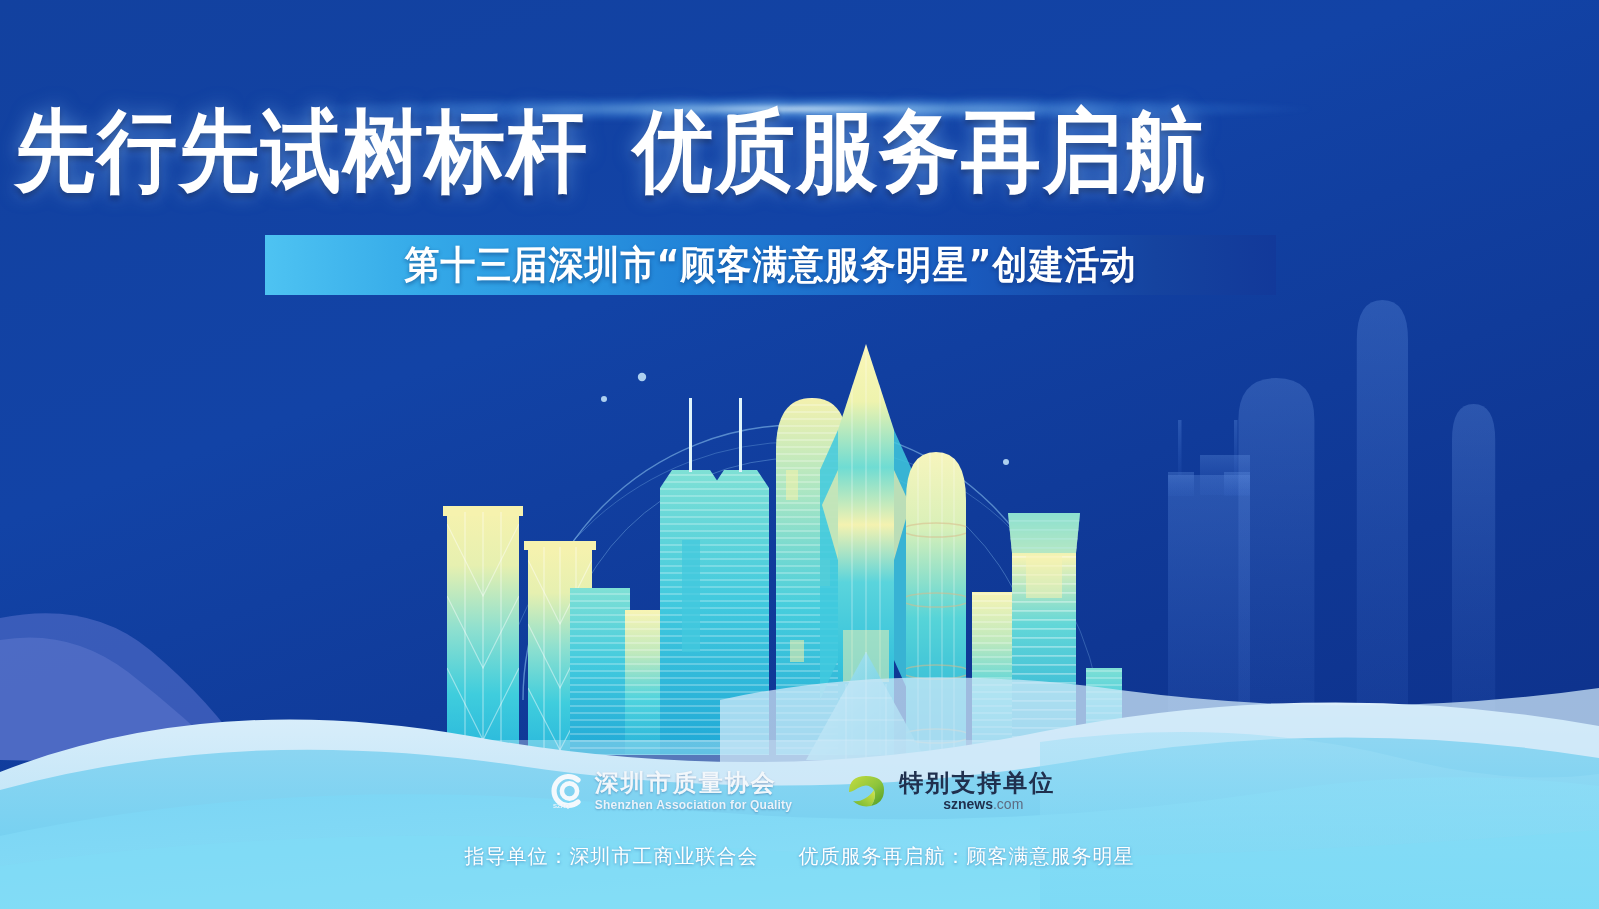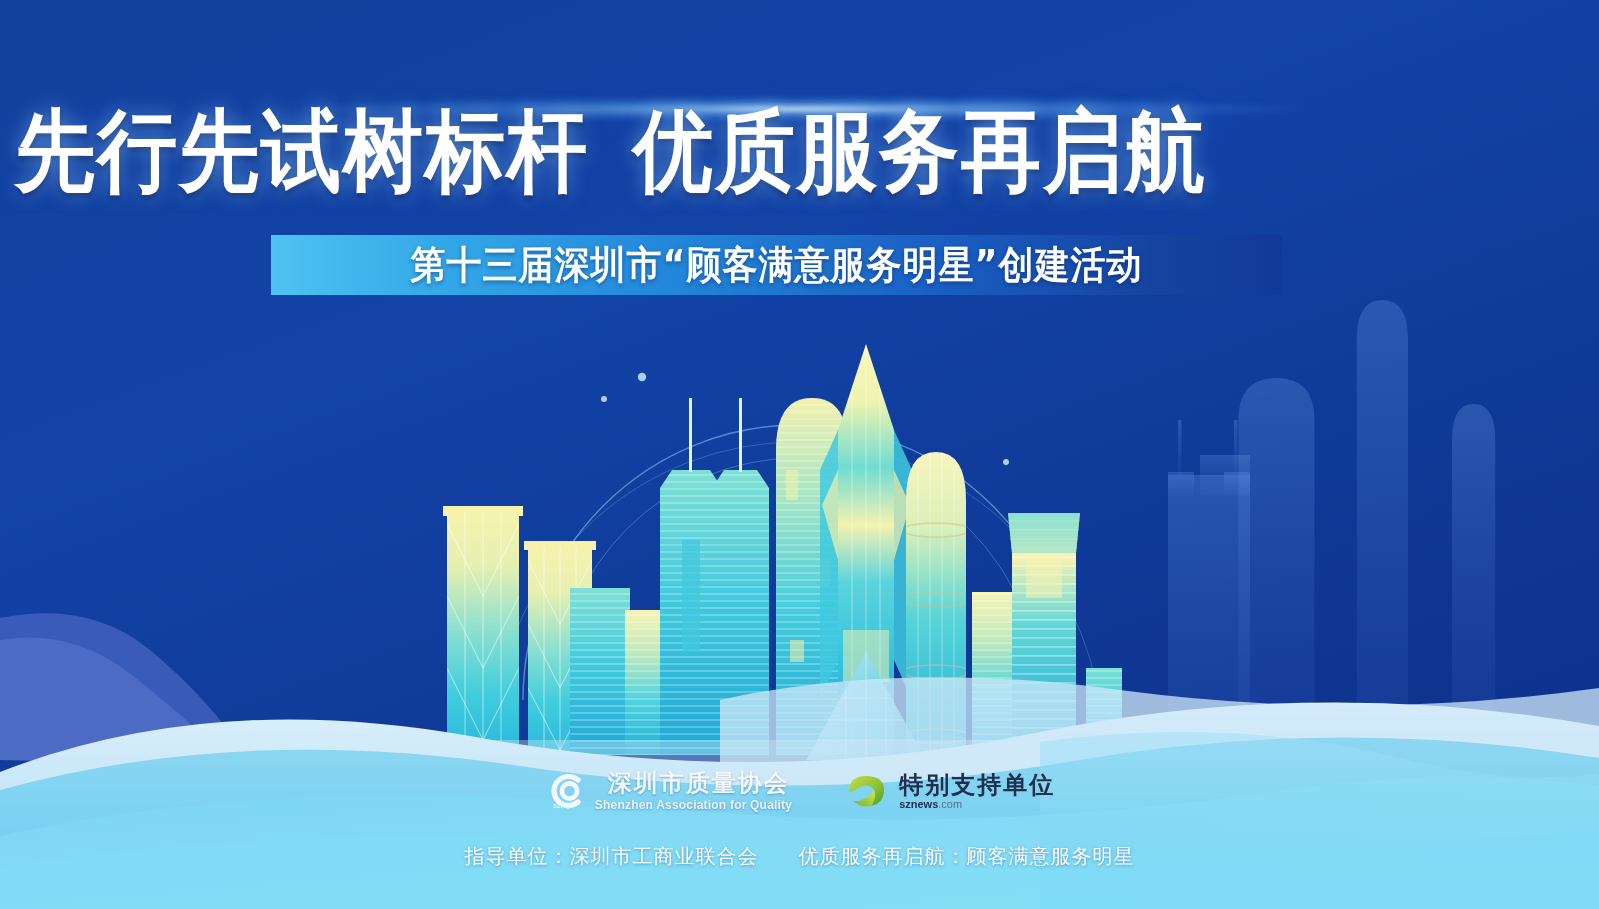--- a/index.html
+++ b/index.html
@@ -26,43 +26,43 @@
     position:absolute;left:50%;top:96px;transform:translateX(-50%);
     width:1020px;height:26px;z-index:39;
     background:radial-gradient(ellipse at 50% 50%,
       rgba(235,248,255,.95) 0%,rgba(150,215,255,.55) 18%,
       rgba(90,175,255,.28) 42%,rgba(40,110,220,0) 72%);
     filter:blur(2px);
   }
 
   
   #subtitle-bar{
-    position:absolute;left:271px;top:235px;width:1011px;height:60px;z-index:40;
+    position:absolute;left:265px;top:235px;width:1011px;height:60px;z-index:40;
     background:linear-gradient(90deg,#4ec3f2 0%,#34a9e8 16%,#2183d8 42%,#1a5cc0 68%,#15439f 88%,#12399a 100%);
     display:flex;align-items:center;justify-content:center;
   }
   #subtitle-text{
     font-size:35px;font-weight:bold;color:#fff;letter-spacing:1px;white-space:nowrap;
     font-family:"DejaVu Sans","Liberation Sans",sans-serif;
     text-shadow:0 2px 4px rgba(6,30,90,.45);
     transform:scaleY(1.1);
   }
 
   
   #logo-row{position:absolute;left:0;top:770px;width:1599px;z-index:60;
     display:flex;justify-content:center;align-items:center;gap:52px;}
   .logo{display:flex;align-items:center;gap:9px;}
   .logo-cn{font-size:24px;font-weight:bold;letter-spacing:2px;line-height:1;
     font-family:"DejaVu Sans","Liberation Sans",sans-serif;}
   .logo-en{font-size:12px;font-weight:bold;letter-spacing:.2px;line-height:1;
     font-family:"Liberation Sans",sans-serif;}
-  #saq-text .logo-cn{color:#f2f7fb;text-shadow:0 1px 2px rgba(20,60,120,.35);margin-left:13px;}
+  #saq-text .logo-cn{color:#f2f7fb;text-shadow:0 1px 2px rgba(20,60,120,.35);}
   #saq-text .logo-en{color:#eaf3fa;margin-top:4px;text-shadow:0 1px 2px rgba(20,60,120,.35);}
   #sznews-text .logo-cn{color:#20304e;}
-  #sznews-text .logo-en{color:#20304e;font-size:11px;letter-spacing:0;margin-top:2px;}
+  #sznews-text .logo-en{color:#20304e;font-size:14px;letter-spacing:0;margin-top:2px;margin-left:44px;}
   #sznews-text .logo-en .dotcom{color:#5d6b82;font-weight:normal;}
 
   
   #credits{
     position:absolute;left:0;top:843px;width:1599px;text-align:center;z-index:60;
     font-size:20px;color:#ffffff;letter-spacing:1px;white-space:nowrap;
     font-family:"DejaVu Sans","Liberation Sans",sans-serif;
     text-shadow:0 1px 3px rgba(25,80,150,.5);
   }
   #credits .sep{display:inline-block;width:40px;}

